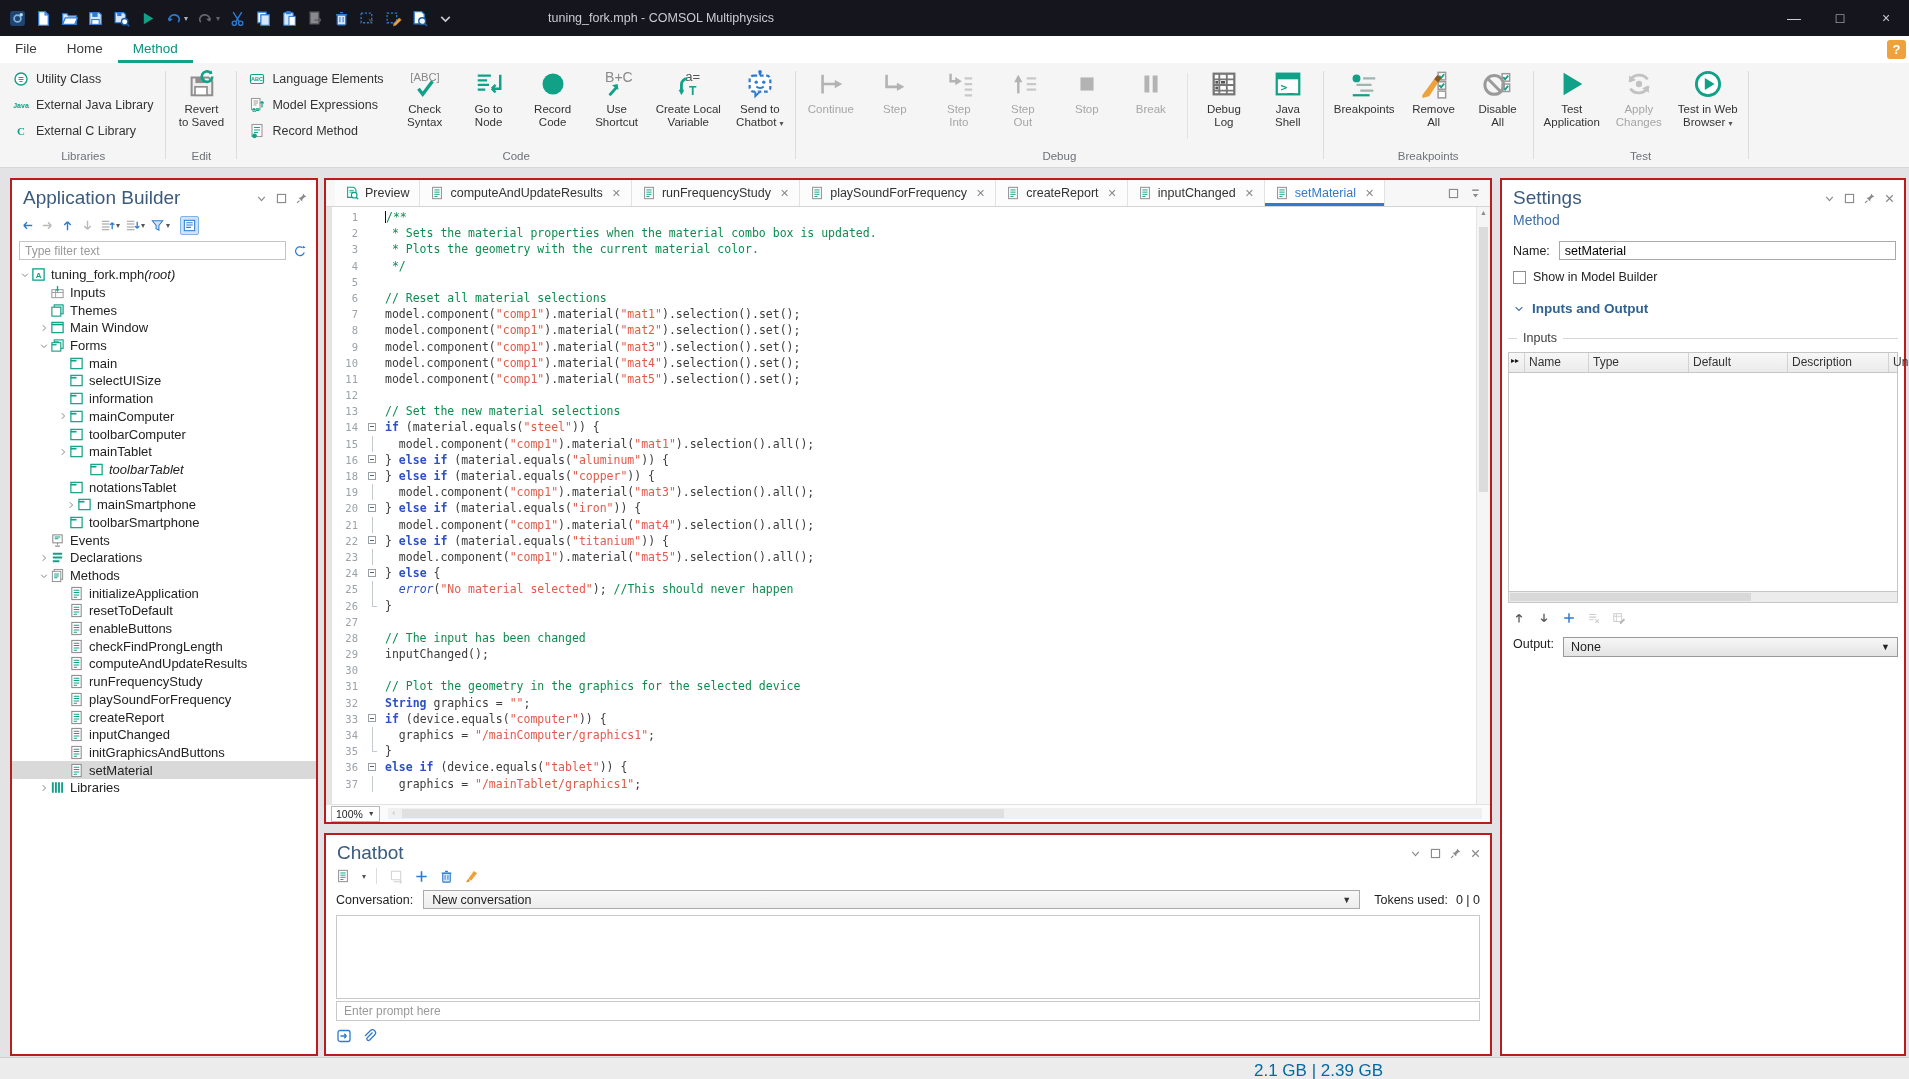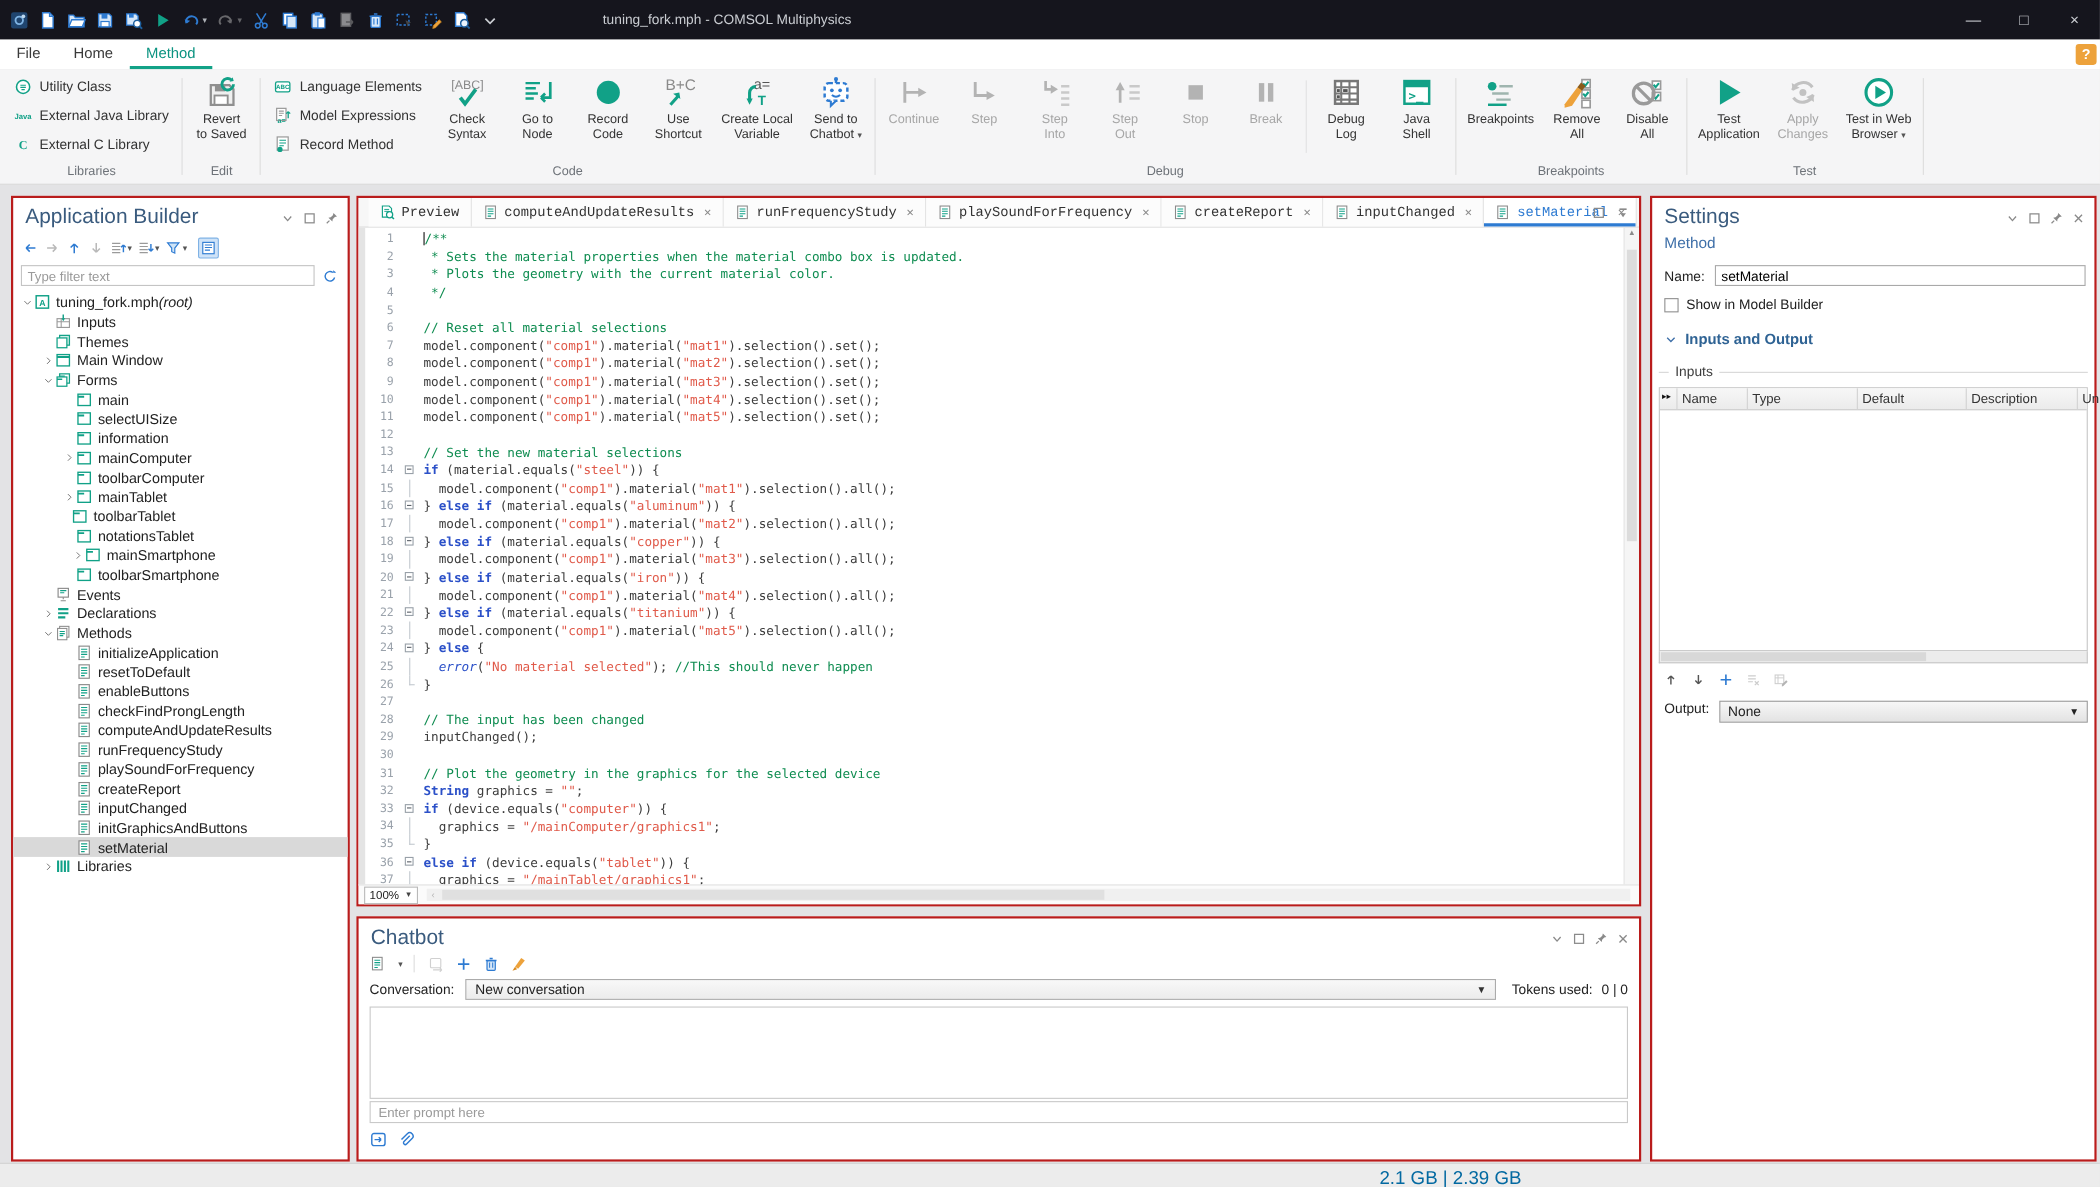--- a/index.html
+++ b/index.html
@@ -52,21 +52,21 @@
   #tree{margin-top:5px;font-size:13px;color:#222;}
   .trow{height:17.7px;display:flex;align-items:center;white-space:nowrap;}
   .trow.sel{background:#d9d9d9;}
   .texp{width:13px;flex:none;display:flex;justify-content:center;}
   .texp svg{width:10px;height:10px;}
   .ticon{width:15px;height:15px;margin:0 5px 0 0;flex:none;}
   .ticon svg{width:15px;height:15px;}
   .tsuffix{font-style:italic;}
   
   .editorcard{left:324px;top:178px;width:1168px;height:646px;}
-  .tabbar{height:27px;background:#f7f7f7;border-bottom:1px solid #d4d4d4;display:flex;align-items:stretch;padding-left:9px;position:relative;box-sizing:border-box;font-family:Liberation Mono, monospace;}
+  .tabbar{height:27px;background:#f7f7f7;border-bottom:1px solid #d4d4d4;display:flex;align-items:stretch;padding-left:9px;position:relative;box-sizing:border-box;}
   .etab{display:flex;align-items:center;gap:6px;padding:0 10px;font-size:12.5px;color:#333;background:#fcfcfc;border-right:1px solid #e2e2e2;}
   .etab svg{width:14px;height:14px;flex:none;}
   .etab.active{color:#2E7BD2;background:#fff;box-shadow:inset 0 -3px 0 #2E7BD2;}
   .tclose{color:#8a8a8a;font-size:11px;margin-left:3px;}
   .tabcorner{position:absolute;right:8px;top:7px;display:flex;gap:9px;}
   .tabcorner svg{width:12px;height:12px;}
   .codewrap{position:absolute;top:27px;left:0;right:14px;bottom:17px;overflow:hidden;background:#fff;}
   .gutterband{position:absolute;left:0;top:0;bottom:0;width:6px;background:#e4e4e4;}
   #code{position:absolute;left:6px;top:2px;right:0;}
   .codeline{height:16.2px;line-height:16.2px;display:flex;font-family:"DejaVu Sans Mono",monospace;font-size:11.5px;white-space:pre;}
@@ -778,21 +778,21 @@
           </svg>
         </span>
         <span class="ticon">
           <svg viewBox="0 0 16 16">
             <rect x="2" y="2.5" width="12" height="11" fill="#fff" stroke="#11A187" stroke-width="1.3"></rect>
             <path d="M2 5h6" stroke="#11A187" stroke-width="1.8"></path>
           </svg>
         </span>
         <span>mainTablet</span>
       </div>
-      <div class="trow" style="padding-left: 40px;">
+      <div class="trow" style="padding-left: 64px; font-style: italic;">
         <span class="texp"></span>
         <span class="ticon">
           <svg viewBox="0 0 16 16">
             <rect x="2" y="2.5" width="12" height="11" fill="#fff" stroke="#11A187" stroke-width="1.3"></rect>
             <path d="M2 5h6" stroke="#11A187" stroke-width="1.8"></path>
           </svg>
         </span>
         <span>toolbarTablet</span>
       </div>
       <div class="trow" style="padding-left: 44px;">
@@ -1081,21 +1081,20 @@
         <div class="codeline"><span class="lnum">7</span><span class="lfold"></span><span class="lcode"><span class="tok-p">model.component(</span><span class="tok-s">"comp1"</span><span class="tok-p">).material(</span><span class="tok-s">"mat1"</span><span class="tok-p">).selection().set();</span></span></div>
         <div class="codeline"><span class="lnum">8</span><span class="lfold"></span><span class="lcode"><span class="tok-p">model.component(</span><span class="tok-s">"comp1"</span><span class="tok-p">).material(</span><span class="tok-s">"mat2"</span><span class="tok-p">).selection().set();</span></span></div>
         <div class="codeline"><span class="lnum">9</span><span class="lfold"></span><span class="lcode"><span class="tok-p">model.component(</span><span class="tok-s">"comp1"</span><span class="tok-p">).material(</span><span class="tok-s">"mat3"</span><span class="tok-p">).selection().set();</span></span></div>
         <div class="codeline"><span class="lnum">10</span><span class="lfold"></span><span class="lcode"><span class="tok-p">model.component(</span><span class="tok-s">"comp1"</span><span class="tok-p">).material(</span><span class="tok-s">"mat4"</span><span class="tok-p">).selection().set();</span></span></div>
         <div class="codeline"><span class="lnum">11</span><span class="lfold"></span><span class="lcode"><span class="tok-p">model.component(</span><span class="tok-s">"comp1"</span><span class="tok-p">).material(</span><span class="tok-s">"mat5"</span><span class="tok-p">).selection().set();</span></span></div>
         <div class="codeline"><span class="lnum">12</span><span class="lfold"></span><span class="lcode"></span></div>
         <div class="codeline"><span class="lnum">13</span><span class="lfold"></span><span class="lcode"><span class="tok-c">// Set the new material selections</span></span></div>
         <div class="codeline"><span class="lnum">14</span><span class="lfold"><span class="fbox"></span></span><span class="lcode"><span class="tok-k">if</span><span class="tok-p"> (material.equals(</span><span class="tok-s">"steel"</span><span class="tok-p">)) {</span></span></div>
         <div class="codeline"><span class="lnum">15</span><span class="lfold lbar"></span><span class="lcode"><span class="tok-p">  model.component(</span><span class="tok-s">"comp1"</span><span class="tok-p">).material(</span><span class="tok-s">"mat1"</span><span class="tok-p">).selection().all();</span></span></div>
         <div class="codeline"><span class="lnum">16</span><span class="lfold"><span class="fbox"></span></span><span class="lcode"><span class="tok-p">} </span><span class="tok-k">else if</span><span class="tok-p"> (material.equals(</span><span class="tok-s">"aluminum"</span><span class="tok-p">)) {</span></span></div>
-        <div class="codeline"><span class="lnum">17</span><span class="lfold lbar"></span><span class="lcode"><span class="tok-p">  model.component(</span><span class="tok-s">"comp1"</span><span class="tok-p">).material(</span><span class="tok-s">"mat2"</span><span class="tok-p">).selection().all();</span></span></div>
         <div class="codeline"><span class="lnum">18</span><span class="lfold"><span class="fbox"></span></span><span class="lcode"><span class="tok-p">} </span><span class="tok-k">else if</span><span class="tok-p"> (material.equals(</span><span class="tok-s">"copper"</span><span class="tok-p">)) {</span></span></div>
         <div class="codeline"><span class="lnum">19</span><span class="lfold lbar"></span><span class="lcode"><span class="tok-p">  model.component(</span><span class="tok-s">"comp1"</span><span class="tok-p">).material(</span><span class="tok-s">"mat3"</span><span class="tok-p">).selection().all();</span></span></div>
         <div class="codeline"><span class="lnum">20</span><span class="lfold"><span class="fbox"></span></span><span class="lcode"><span class="tok-p">} </span><span class="tok-k">else if</span><span class="tok-p"> (material.equals(</span><span class="tok-s">"iron"</span><span class="tok-p">)) {</span></span></div>
         <div class="codeline"><span class="lnum">21</span><span class="lfold lbar"></span><span class="lcode"><span class="tok-p">  model.component(</span><span class="tok-s">"comp1"</span><span class="tok-p">).material(</span><span class="tok-s">"mat4"</span><span class="tok-p">).selection().all();</span></span></div>
         <div class="codeline"><span class="lnum">22</span><span class="lfold"><span class="fbox"></span></span><span class="lcode"><span class="tok-p">} </span><span class="tok-k">else if</span><span class="tok-p"> (material.equals(</span><span class="tok-s">"titanium"</span><span class="tok-p">)) {</span></span></div>
         <div class="codeline"><span class="lnum">23</span><span class="lfold lbar"></span><span class="lcode"><span class="tok-p">  model.component(</span><span class="tok-s">"comp1"</span><span class="tok-p">).material(</span><span class="tok-s">"mat5"</span><span class="tok-p">).selection().all();</span></span></div>
         <div class="codeline"><span class="lnum">24</span><span class="lfold"><span class="fbox"></span></span><span class="lcode"><span class="tok-p">} </span><span class="tok-k">else</span><span class="tok-p"> {</span></span></div>
         <div class="codeline"><span class="lnum">25</span><span class="lfold lbar"></span><span class="lcode"><span class="tok-p">  </span><span class="tok-e">error</span><span class="tok-p">(</span><span class="tok-s">"No material selected"</span><span class="tok-p">); </span><span class="tok-c">//This should never happen</span></span></div>
         <div class="codeline"><span class="lnum">26</span><span class="lfold lend"></span><span class="lcode"><span class="tok-p">}</span></span></div>
         <div class="codeline"><span class="lnum">27</span><span class="lfold"></span><span class="lcode"></span></div>

